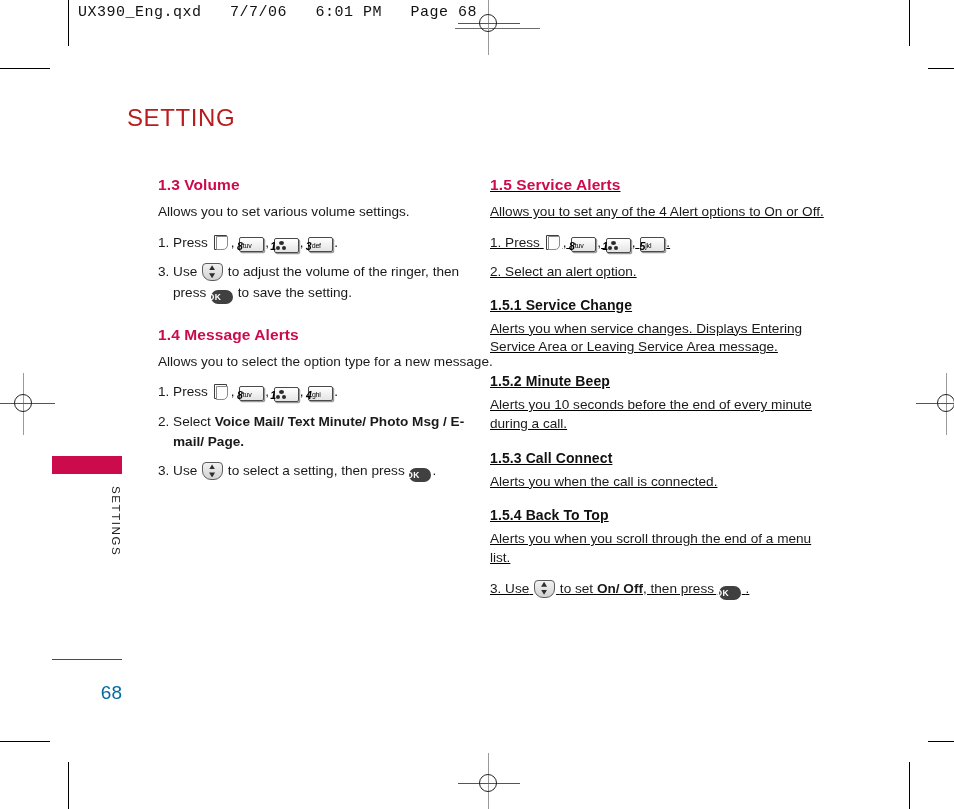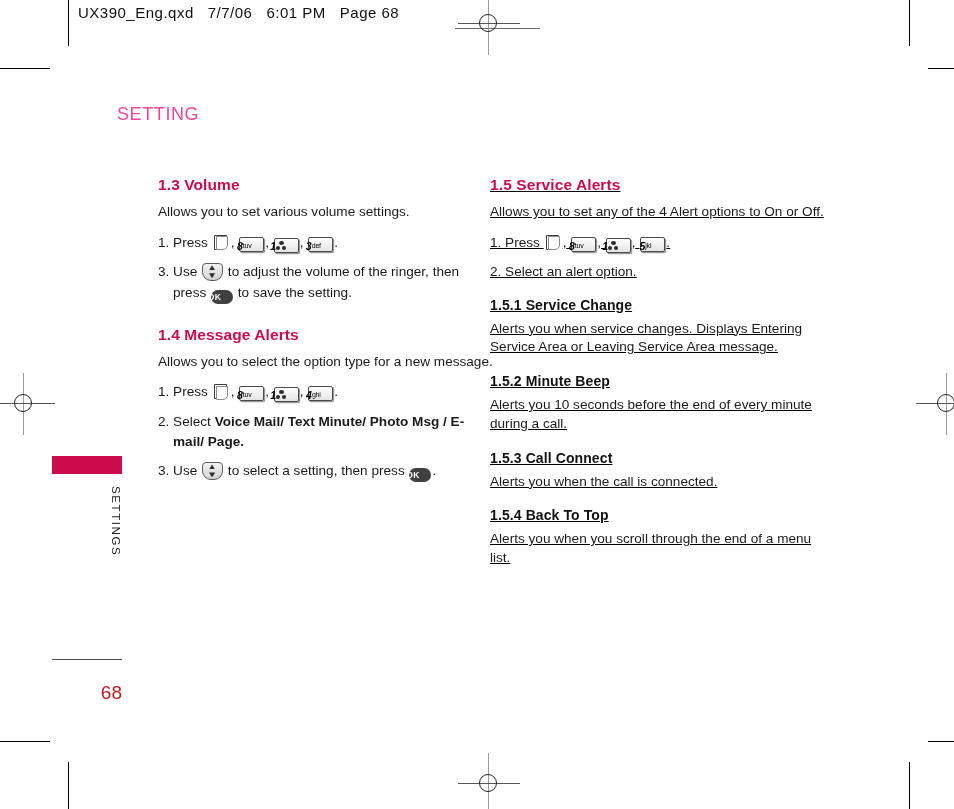--- a/index.html
+++ b/index.html
@@ -56,40 +56,40 @@
   }
   .header-rule-v2 {
     position: absolute;
     left: 909px; top: 0;
     width: 1px; height: 46px;
     background: #000;
   }
   .header-text {
     position: absolute;
     left: 78px; top: 4px;
-    font-family: Liberation Sans, sans-serif;
+    font-family: Liberation Mono, monospace;
     font-size: 15px;
     letter-spacing: 0.5px;
     color: #111;
     white-space: pre;
   }
   .header-underline {
     position: absolute;
     left: 455px; top: 28px;
     width: 85px; height: 1px;
     background: #6d6d6d;
   }
 
   
   .page-title {
     position: absolute;
-    left: 117px; top: 104px;
-    font-size: 18px;
+    left: 127px; top: 104px;
+    font-size: 24px;
     letter-spacing: 0.6px;
-    color: #ec4899;
+    color: #b91c1c;
     font-weight: 400;
   }
 
   .col {
     position: absolute;
     top: 176px;
     width: 336px;
   }
   .col-left  { left: 158px; }
   .col-right { left: 490px; width: 340px; text-decoration: underline; }
@@ -265,21 +265,21 @@
     left: 52px; top: 659px;
     width: 70px; height: 1px;
     background: #4a4a4a;
   }
   .page-num {
     position: absolute;
     left: 52px; top: 682px;
     width: 70px;
     text-align: right;
     font-size: 19px;
-    color: #b91c1c;
+    color: #0369a1;
   }
 </style>
 </head>
 <body>
 
 <div class="header-strip">
   <div class="header-rule-v"></div>
   <div class="header-rule-v2"></div>
   <div class="header-text">UX390_Eng.qxd   7/7/06   6:01 PM   Page 68</div>
   <div class="header-underline"></div>
@@ -392,19 +392,27 @@
   <div class="gap-sm"></div>
 
   <h3 class="subsec">1.5.3 Call Connect</h3>
   <p class="body">Alerts you when the call is connected.</p>
 
   <div class="gap-sm"></div>
 
   <h3 class="subsec">1.5.4 Back To Top</h3>
   <p class="body">Alerts you when you scroll through the end of a menu list.</p>
 
+  <p class="step">
+    <span>3. Use</span>
+    <span class="navkey"><span class="body"></span><span class="arrow-up"></span><span class="arrow-dn"></span></span>
+    <span>to set</span>
+    <span class="b">On/ Off</span><span>, then press</span>
+    <span class="okkey">OK</span>
+    <span>.</span>
+  </p>
 
 </div>
 
 <div class="side-tab"></div>
 <div class="side-label">SETTINGS</div>
 <div class="side-rule"></div>
 <div class="page-num">68</div>
 
 </body></html>

